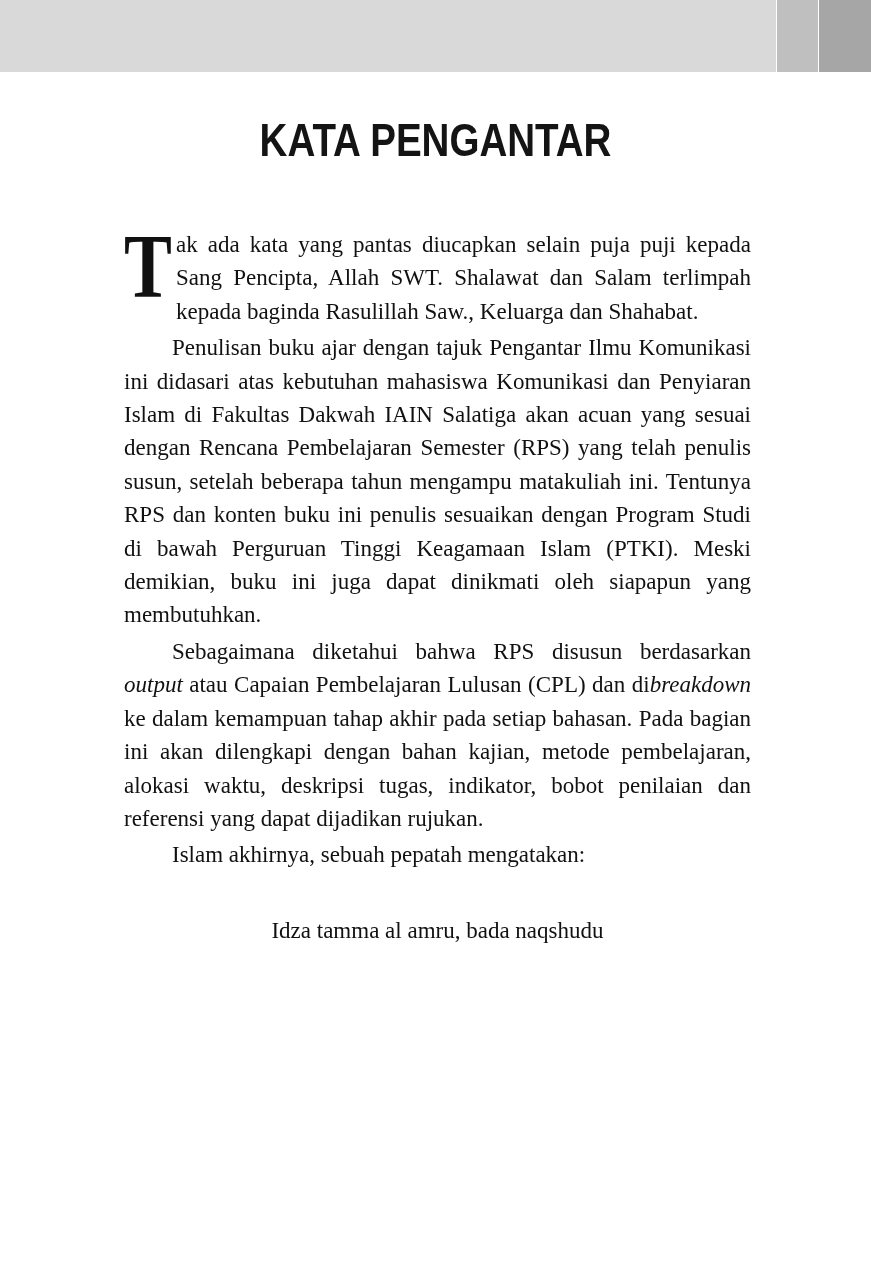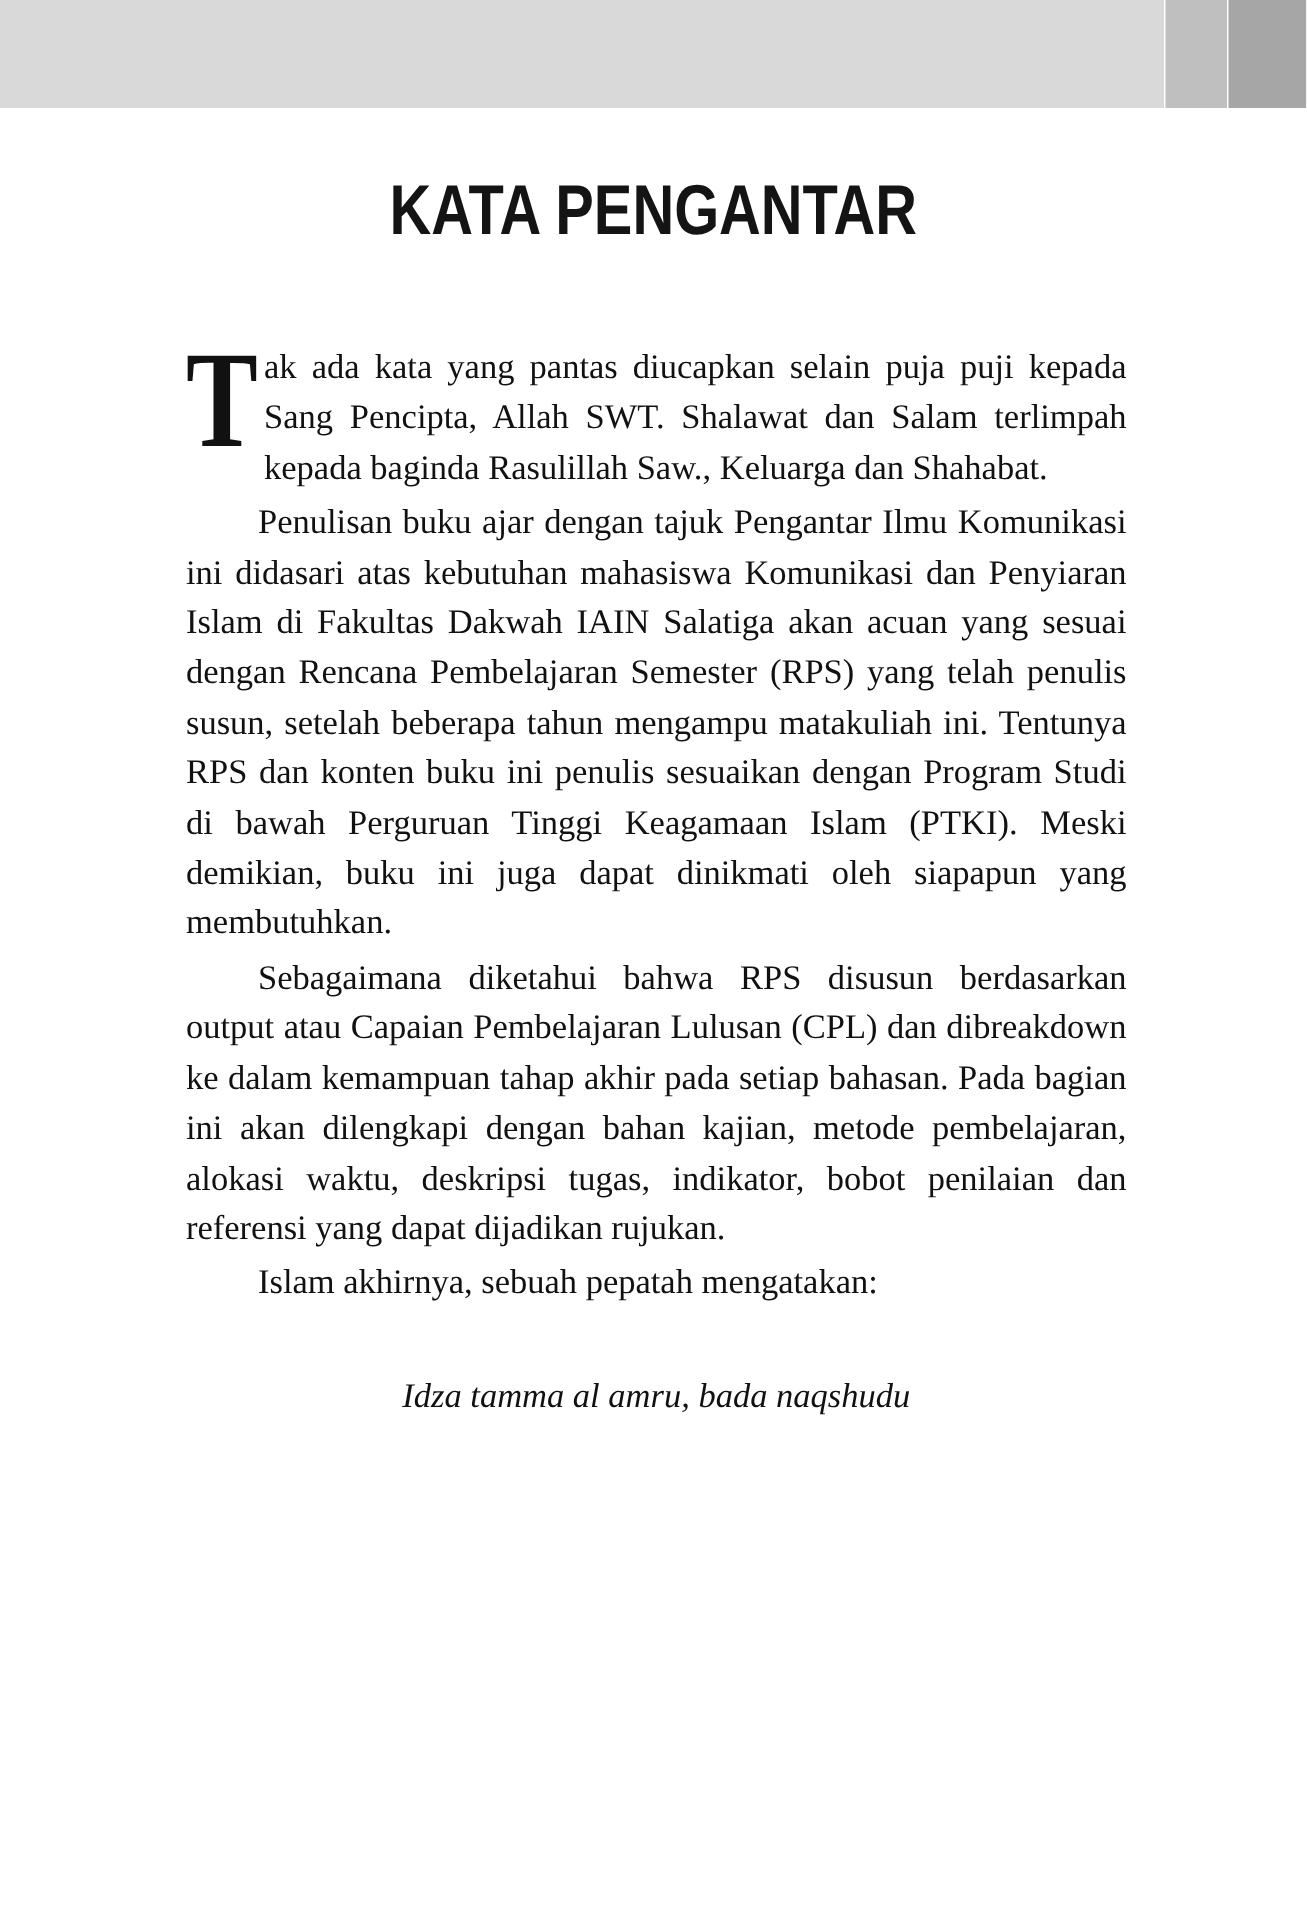--- a/index.html
+++ b/index.html
@@ -61,28 +61,28 @@
   .dropcap {
     float: left;
     width: 48px;
     font-size: 92px;
     line-height: 72px;
     font-weight: bold;
     transform: scaleX(0.78);
     transform-origin: left 60%;
     margin: 2px 4px 0 0;
   }
-  .italic { }
+  .italic { font-style: italic; }
 
   .quote {
     margin: 42px 0 41px 0;
     text-align: center;
     text-indent: 0;
   }
-  .quote-proverb { font-style: italic; }
+  .quote-proverb { }
 
   
   .footer-author {
     position: absolute;
     top: 1170px;
     right: 186px;
     font-size: 23px;
     color: #0369a1;
     white-space: nowrap;
     font-style: italic;

